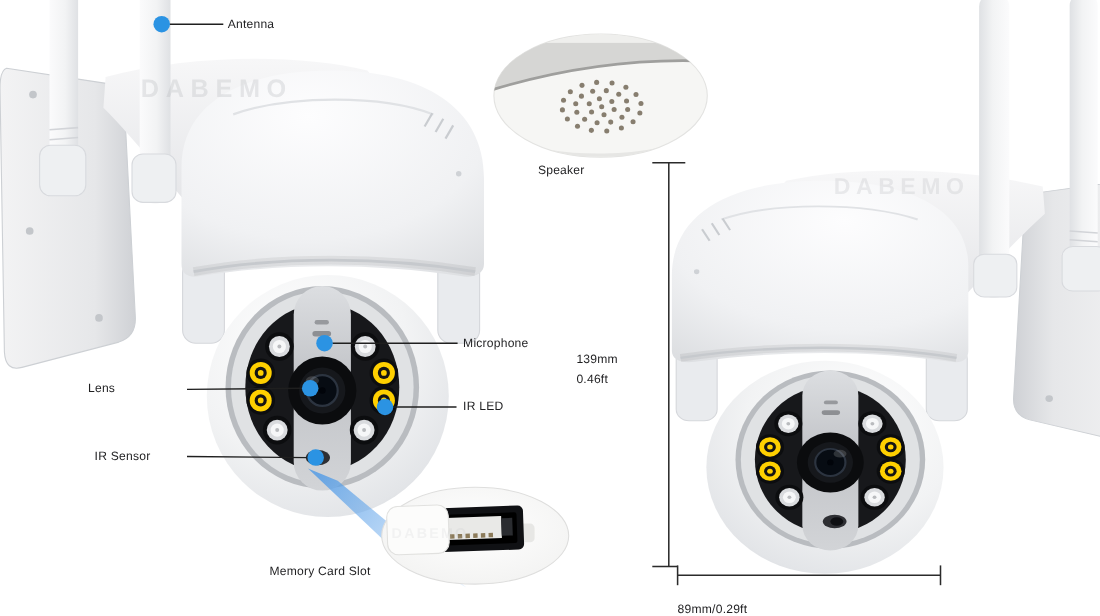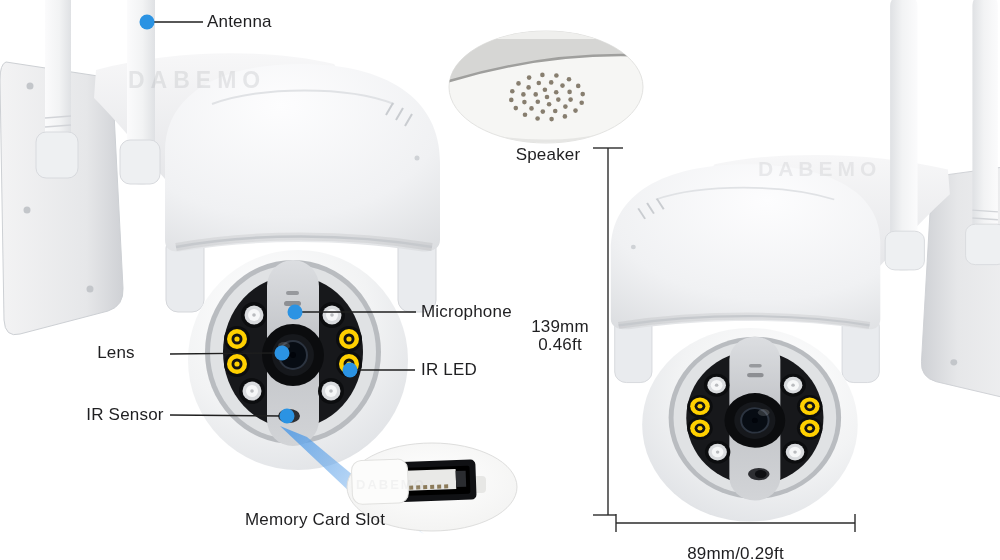--- a/index.html
+++ b/index.html
@@ -1,22 +1,22 @@
 <!DOCTYPE html>
 <html style="--callout-dot: #2b93e3; --leader-color: #1f1f1f; --label-color: #1f1f21; --led-yellow: #ffd000;"><head>
 <meta charset="utf-8">
 <style>
   html,body{margin:0;padding:0;background:#ffffff;}
   .scene{position:relative;width:1000px;height:560px;background:#fff;overflow:hidden;
          font-family:"Liberation Sans",sans-serif;}
   .scene svg{position:absolute;left:0;top:0;}
-  .lbl{position:absolute;font-size:17px;line-height:18px;color:var(--label-color,#1f1f21);
+  .lbl{position:absolute;font-size:11px;line-height:18px;color:var(--label-color,#1f1f21);
        letter-spacing:.2px;white-space:nowrap;}
-  .lbl-r{text-align:center;}
-  .lbl-c{text-align:center;}
+  .lbl-r{text-align:left;}
+  .lbl-c{text-align:left;}
   .callout-dot{fill:var(--callout-dot,#2b93e3);}
   .leader{stroke:var(--leader-color,#1f1f1f);stroke-width:1.3;}
   .dim{stroke:#2b2b2b;stroke-width:1.4;}
   .led-y-ring{fill:var(--led-yellow,#ffd000);}
   .wm{font-family:"Liberation Sans",sans-serif;font-weight:bold;fill:#b7b9bd;}
   #speaker-holes circle{fill:#877e6f;}
 </style>
 </head>
 <body>
 

